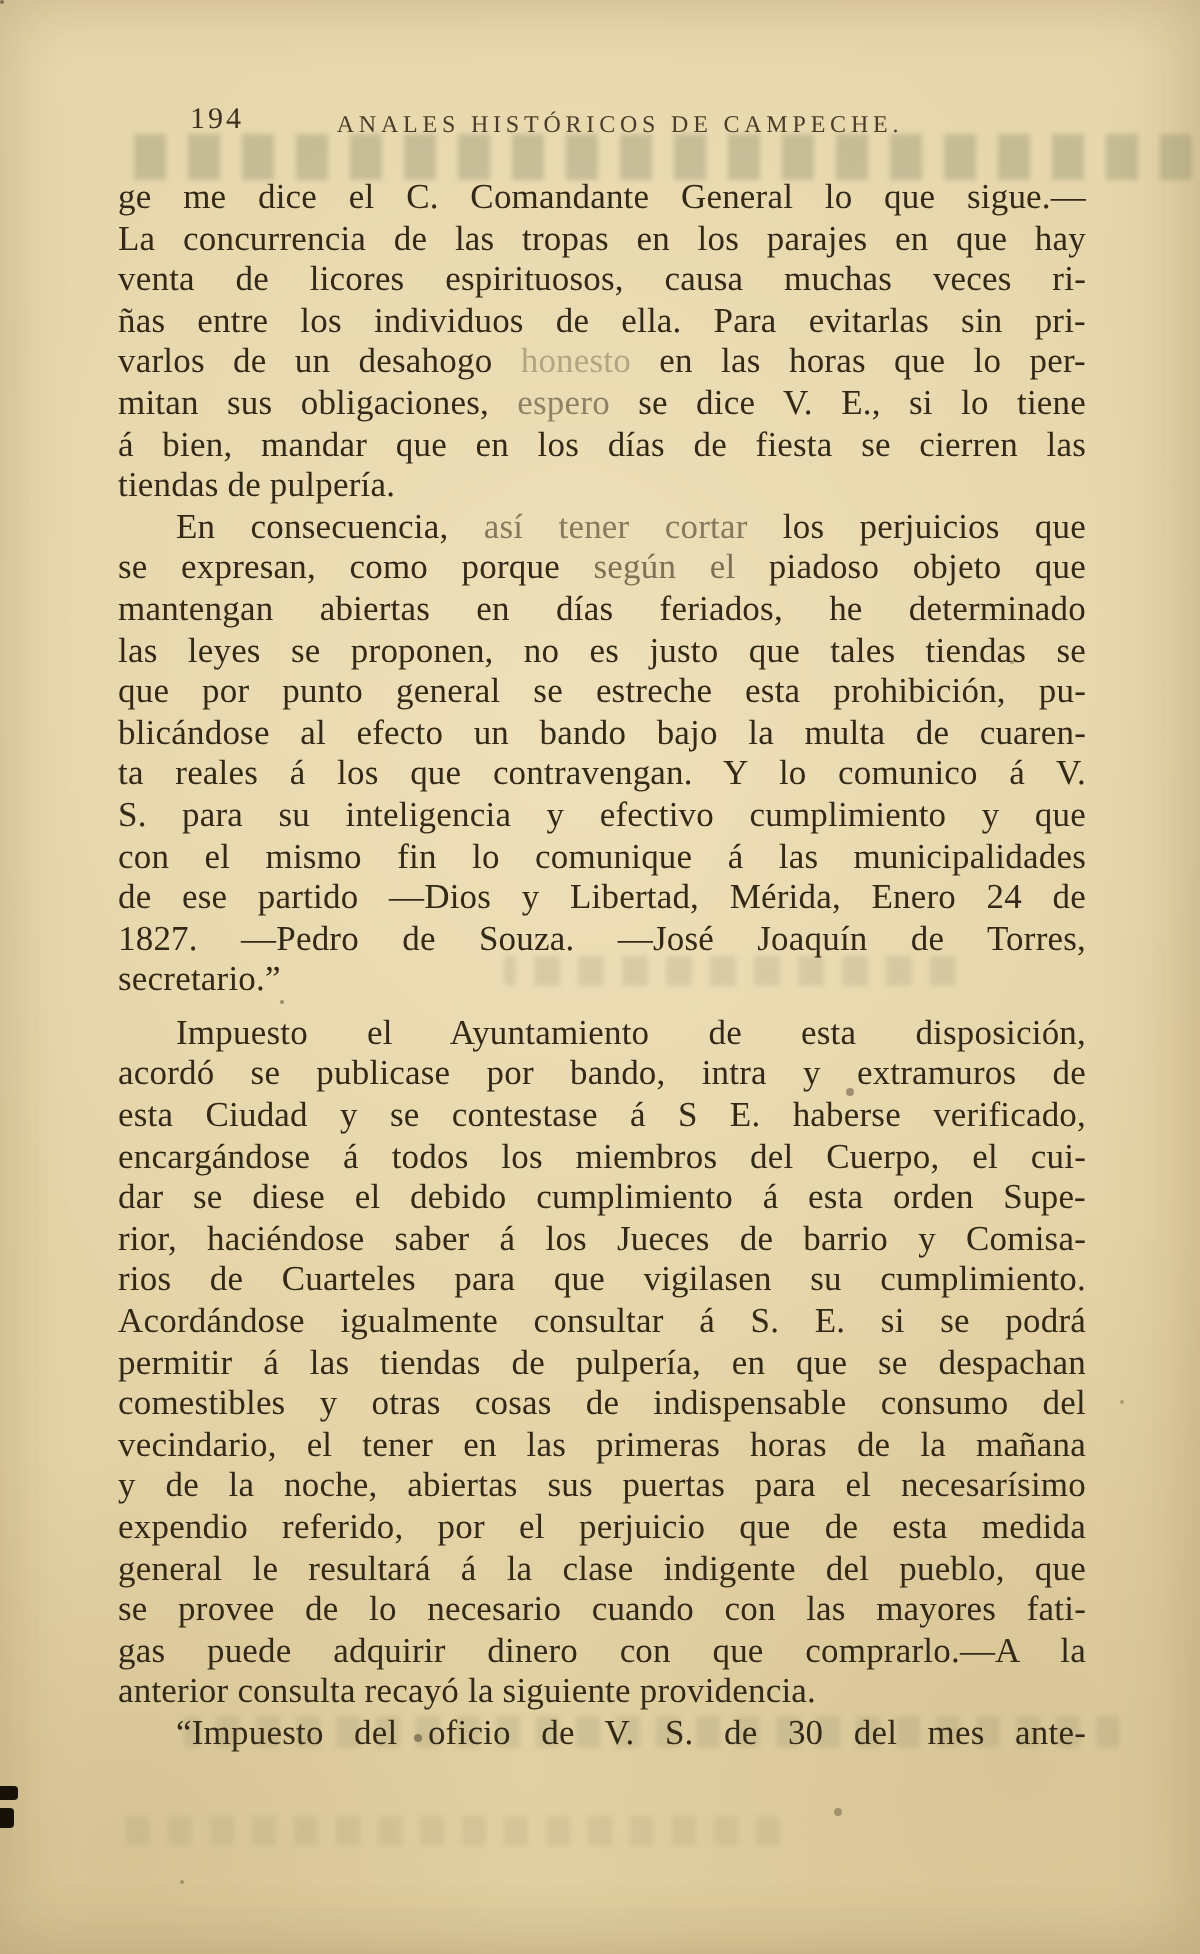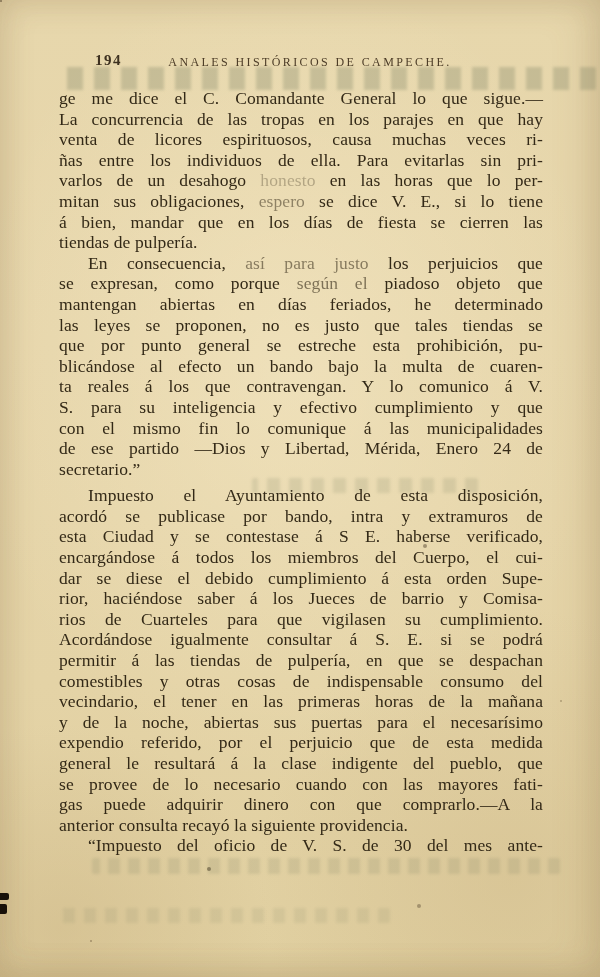--- a/index.html
+++ b/index.html
@@ -47,21 +47,21 @@
     background:repeating-linear-gradient(90deg, rgba(118,124,94,.55) 0 12px, rgba(118,124,94,0) 12px 20px);}
   .bleed.b4{left:60px;top:908px;width:330px;height:15px;opacity:.22;
     background:repeating-linear-gradient(90deg, rgba(118,124,94,.55) 0 12px, rgba(118,124,94,0) 12px 21px);}
   
   .ink{position:absolute;background:#17110a;}
   .ink.a{left:0;top:893px;width:9px;height:7px;border-radius:0 2px 2px 0;}
   .ink.b{left:0;top:904px;width:7px;height:10px;border-radius:0 2px 2px 0;}
   
   .pagenum{
     position:absolute;left:95px;top:52px;
-    font-size:15px;font-weight:bold;letter-spacing:1.5px;color:#3e3120;
+    font-size:15px;font-weight:normal;letter-spacing:1.5px;color:#3e3120;
   }
   .running{
     position:absolute;left:60px;right:40px;top:55px;text-align:center;
     font-size:12px;font-weight:normal;letter-spacing:2.4px;color:#4c3c27;
   }
   
   .textcol{
     position:absolute;left:59px;top:88px;width:484px;
     font-size:17.5px;line-height:20.6px;color:#332917;
     letter-spacing:.1px;
@@ -97,30 +97,31 @@
         <div class="line"><span>ge me dice el C. Comandante General lo que sigue.—</span></div>
         <div class="line"><span>La concurrencia de las tropas en los parajes en que hay</span></div>
         <div class="line"><span>venta de licores espirituosos, causa muchas veces ri-</span></div>
         <div class="line"><span>ñas entre los individuos de ella. Para evitarlas sin pri-</span></div>
         <div class="line"><span>varlos de un desahogo </span><span style="opacity: 0.3; margin-top: 34px;">honesto</span><span> en las horas que lo per-</span></div>
         <div class="line"><span>mitan sus obligaciones, </span><span style="opacity: 0.5;">espero</span><span> se dice V. E., si lo tiene</span></div>
         <div class="line"><span>á bien, mandar que en los días de fiesta se cierren las</span></div>
         <div class="line endleft"><span>tiendas de pulpería.</span></div>
       </div>
       <div class="para">
-        <div class="line indent"><span>En consecuencia, </span><span style="opacity: 0.55;">así para justo</span><span> los perjuicios que</span></div>
+        <div class="line indent"><span>En consecuencia, </span><span style="opacity: 0.55;">así tener cortar</span><span> los perjuicios que</span></div>
         <div class="line"><span>se expresan, como porque </span><span style="opacity: 0.6;">según el</span><span> piadoso objeto que</span></div>
         <div class="line"><span>mantengan abiertas en días feriados, he determinado</span></div>
         <div class="line"><span>las leyes se proponen, no es justo que tales tiendas se</span></div>
         <div class="line"><span>que por punto general se estreche esta prohibición, pu-</span></div>
         <div class="line"><span>blicándose al efecto un bando bajo la multa de cuaren-</span></div>
         <div class="line"><span>ta reales á los que contravengan. Y lo comunico á V.</span></div>
         <div class="line"><span>S. para su inteligencia y efectivo cumplimiento y que</span></div>
         <div class="line"><span>con el mismo fin lo comunique á las municipalidades</span></div>
         <div class="line"><span>de ese partido —Dios y Libertad, Mérida, Enero 24 de</span></div>
+        <div class="line"><span>1827. —Pedro de Souza. —José Joaquín de Torres,</span></div>
         <div class="line endleft"><span>secretario.”</span></div>
       </div>
       <div class="para gap">
         <div class="line indent"><span>Impuesto el Ayuntamiento de esta disposición,</span></div>
         <div class="line"><span>acordó se publicase por bando, intra y extramuros de</span></div>
         <div class="line"><span>esta Ciudad y se contestase á S E. haberse verificado,</span></div>
         <div class="line"><span>encargándose á todos los miembros del Cuerpo, el cui-</span></div>
         <div class="line"><span>dar se diese el debido cumplimiento á esta orden Supe-</span></div>
         <div class="line"><span>rior, haciéndose saber á los Jueces de barrio y Comisa-</span></div>
         <div class="line"><span>rios de Cuarteles para que vigilasen su cumplimiento.</span></div>

